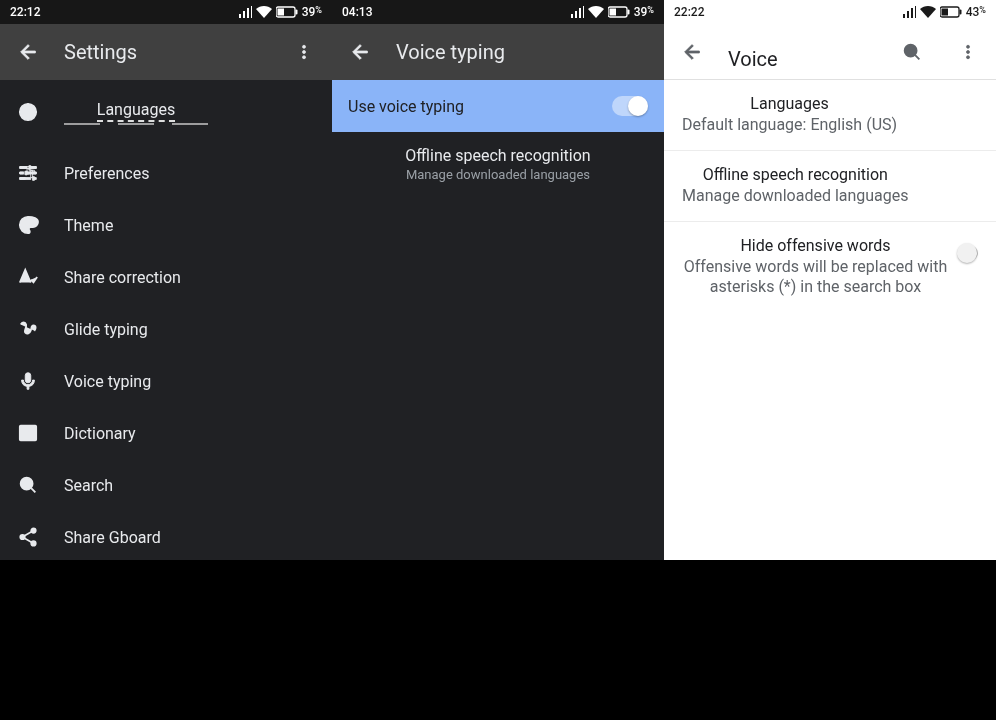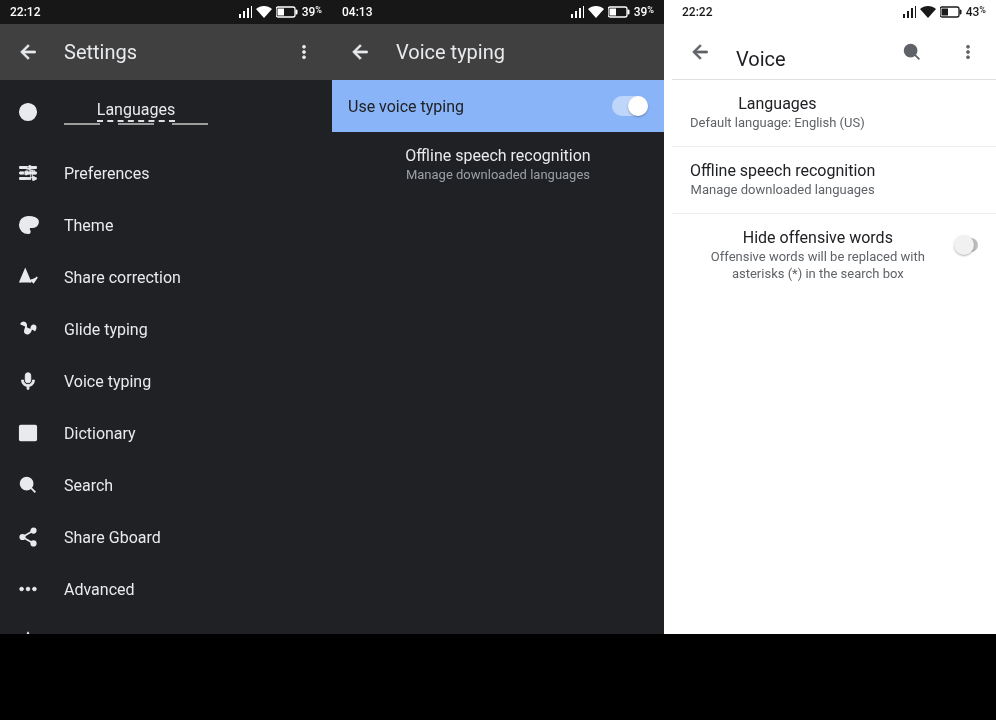--- a/index.html
+++ b/index.html
@@ -7,27 +7,27 @@
   body {
     font-family: Roboto, "Segoe UI", Arial, sans-serif;
     width: 996px;
     height: 720px;
     display: flex;
     overflow: hidden;
     background: #000;
   }
   .panel {
     width: 332px;
-    height: 634px;
+    height: 560px;
     display: flex;
     flex-direction: column;
     position: relative;
   }
   .panel.dark { background: #202124; color: #e8eaed; }
-  .panel.light { background: #ffffff; color: #202124; padding-left: 8px; }
+  .panel.light { background: #ffffff; color: #202124; }
 
   
   .status {
     height: 24px;
     display: flex;
     align-items: center;
     justify-content: space-between;
     padding: 0 10px;
     font-size: 12px;
     font-weight: 500;
@@ -109,21 +109,21 @@
   }
   .switch.on-dark .knob { left: 16px; }
 
   
   .row3 {
     padding: 14px 18px;
     border-bottom: 1px solid #ececec;
     display:flex; align-items:flex-start; justify-content:space-between; gap:10px;
   }
   .row3 .txt .ttl { font-size: 16px; color: #202124; }
-  .row3 .txt .sub { font-size: 13px; color: #5f6368; margin-top: 2px; line-height:1.3;}
+  .row3 .txt .sub { font-size: 16px; color: #5f6368; margin-top: 2px; line-height:1.3;}
   .switch.off-light { background:#bdbdbd; width:34px; height:14px; border-radius:8px; margin-top:10px;}
   .switch.off-light .knob { width:20px; height:20px; background:#f1f1f1; top:-3px; left:-2px; box-shadow:0 1px 2px rgba(0,0,0,0.3);}
 
   .panel.light .appbar .title { color:#202124; font-size:20px;margin-top:14px; }
 </style>
 </head>
 <body>
 
 <div class="panel dark">
   <div class="status">

